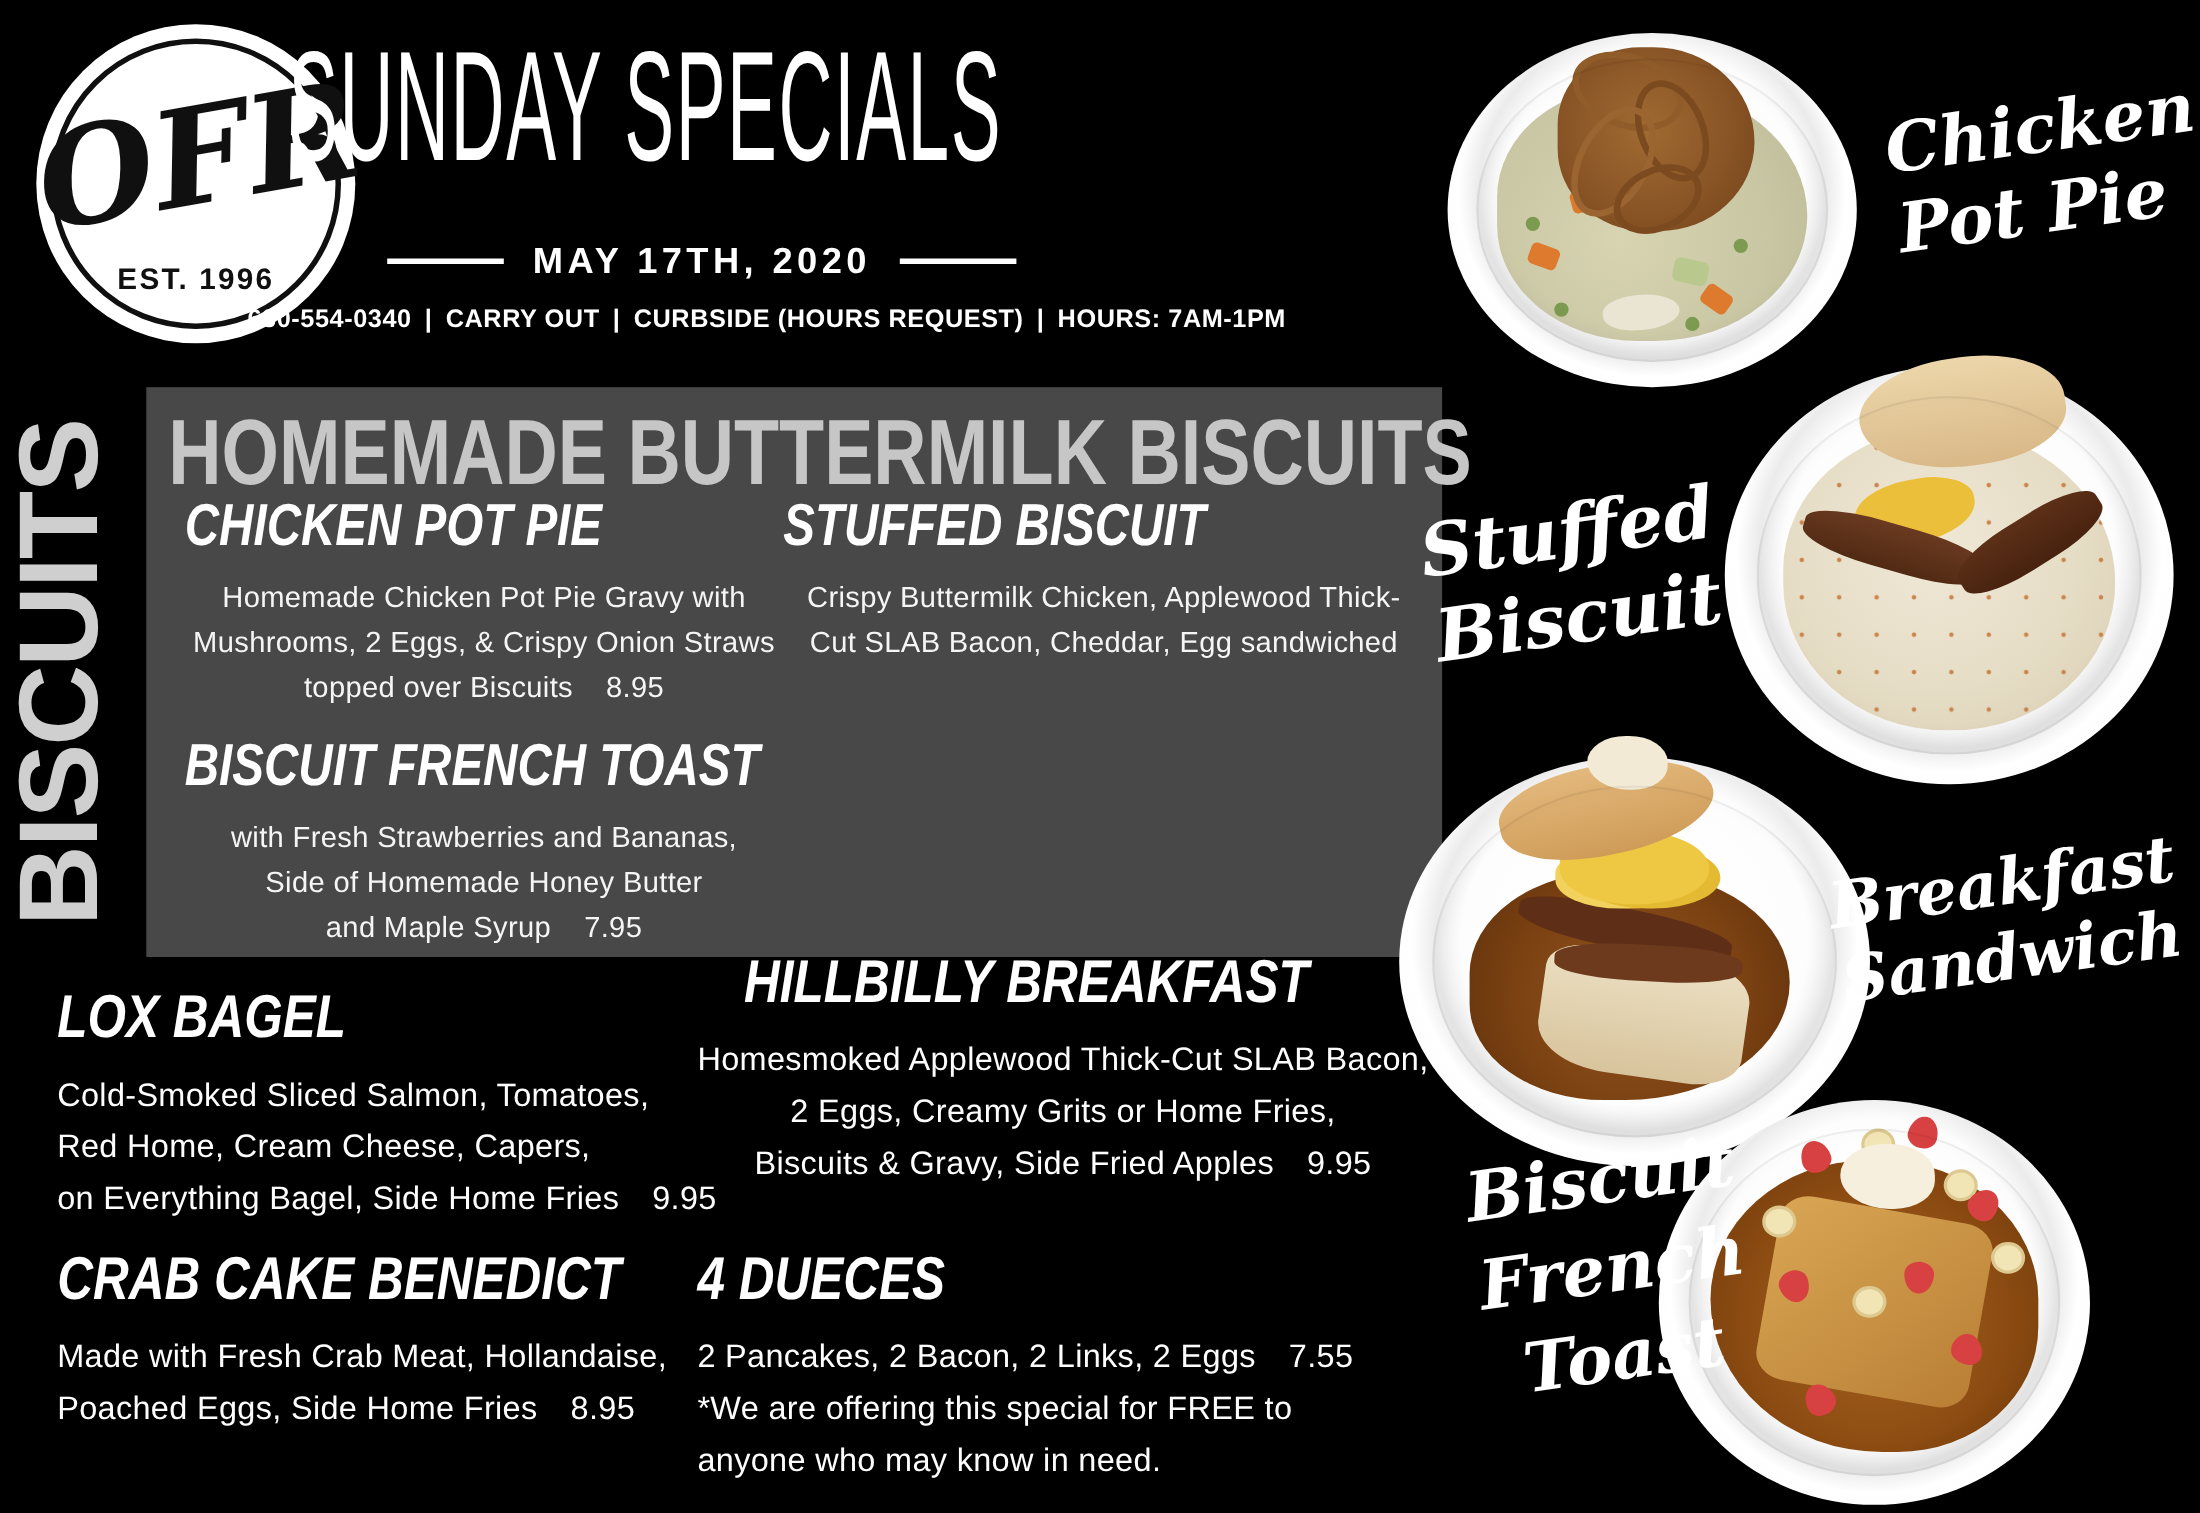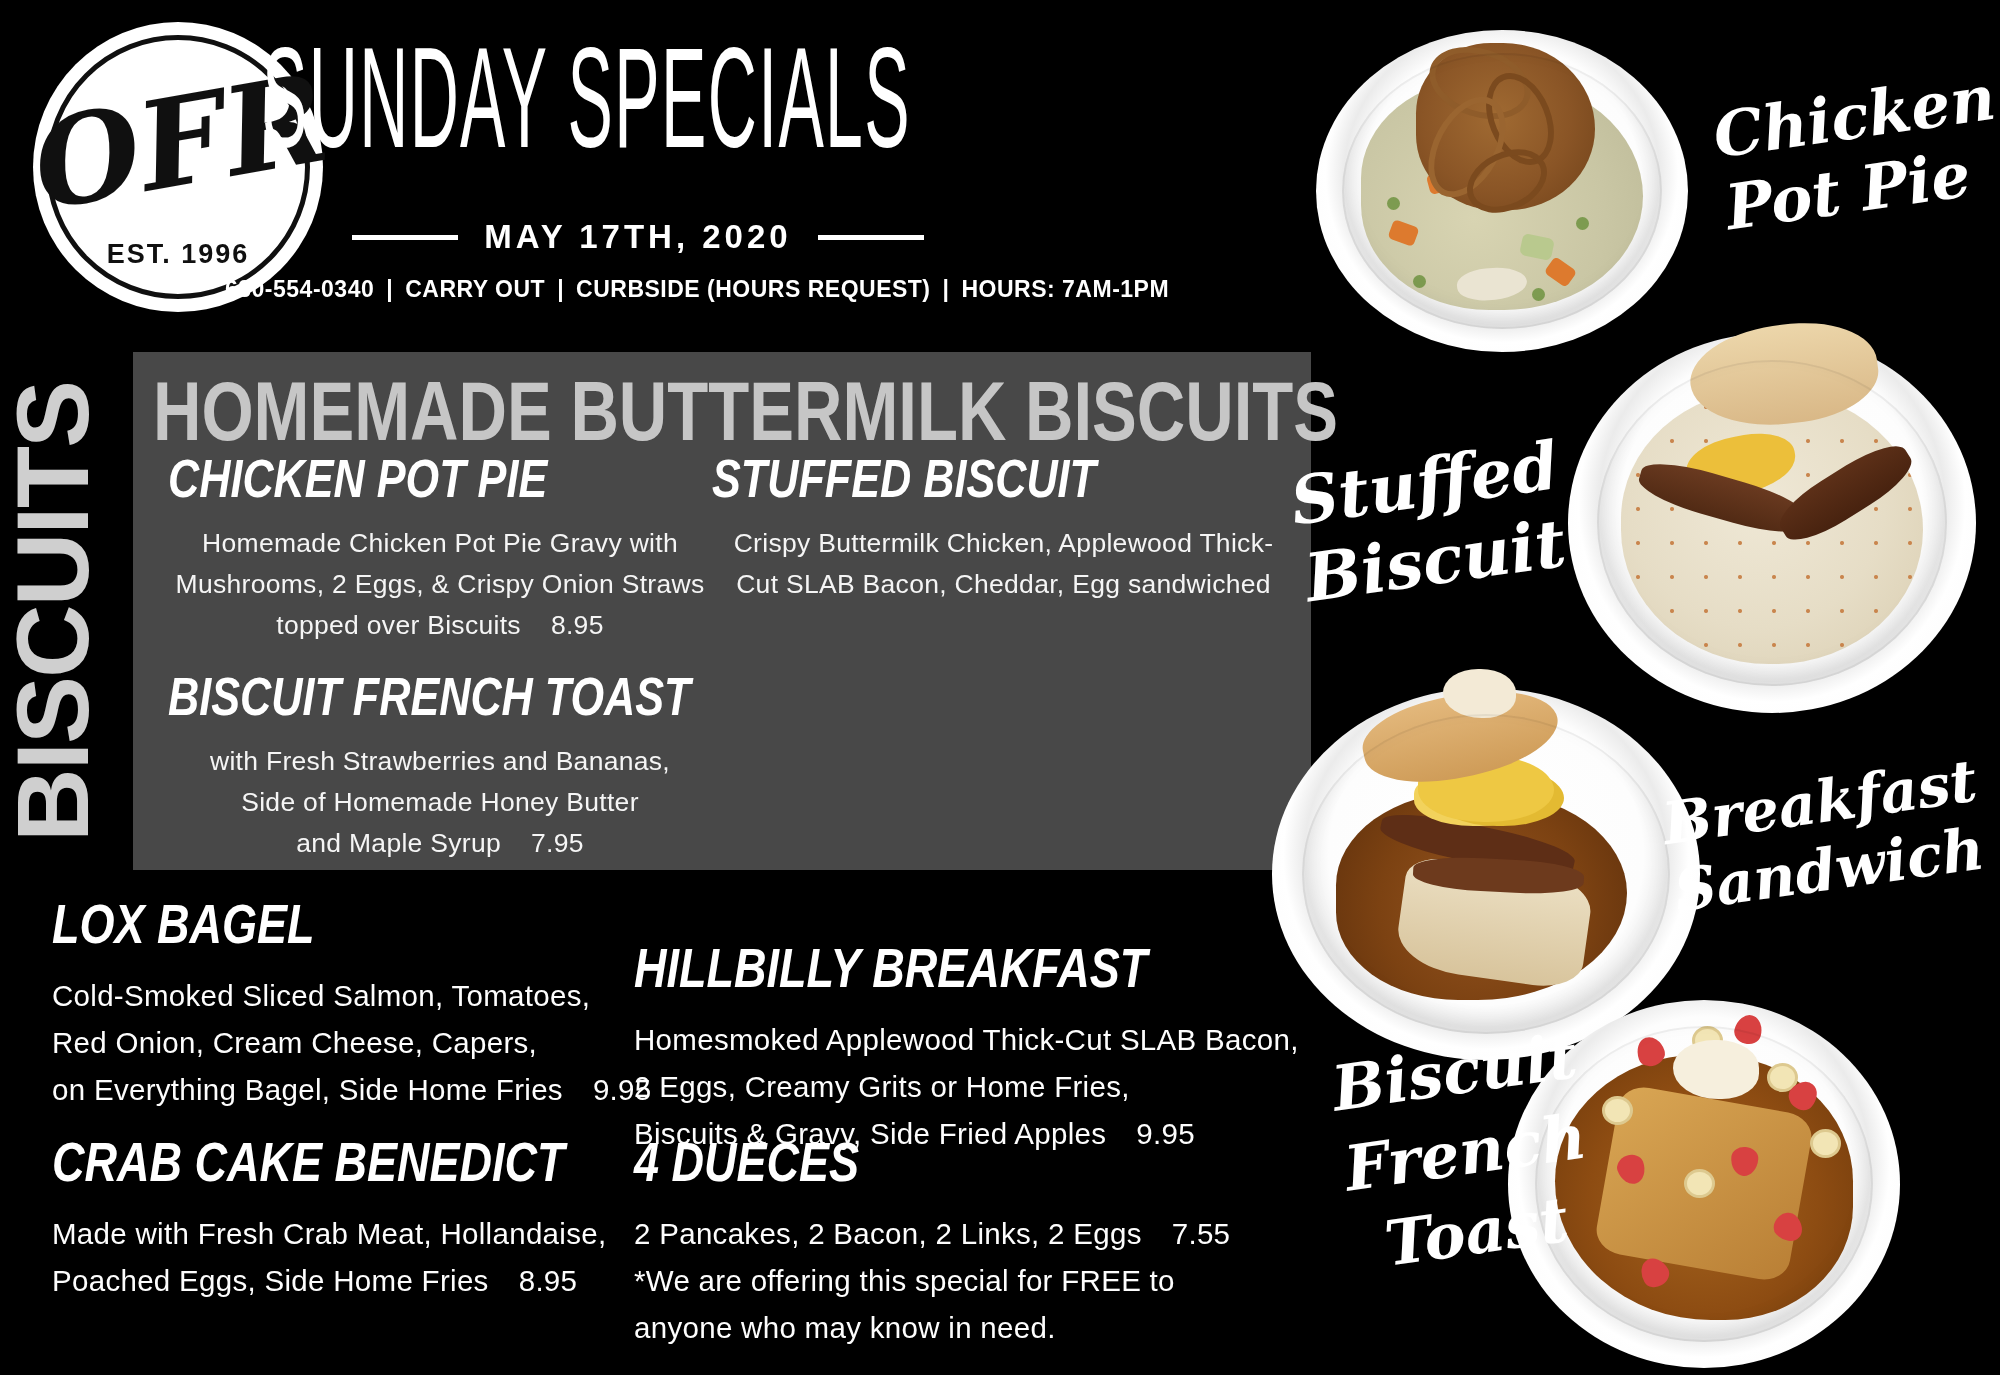--- a/index.html
+++ b/index.html
@@ -41,21 +41,21 @@
     transform:scale(0.9,1.12);transform-origin:left bottom;margin-bottom:14px;}
   .idesc{font-size:26.5px;line-height:41px;letter-spacing:0.3px;color:#f5f5f5;text-align:center;}
   .price{margin-left:30px;}
 
   
   .special{position:absolute;margin-left:12px;}
   .special .sname{font-size:50px;font-weight:700;font-style:italic;white-space:nowrap;
     transform:scale(0.9,1.1);transform-origin:left bottom;margin-bottom:16px;}
   .special .sdesc{font-size:29.5px;line-height:47px;letter-spacing:0.3px;color:#fdfdfd;}
   .sp-lox{left:40px;top:898px;}
-  .sp-hillbilly{left:622px;top:942px;}
+  .sp-hillbilly{left:622px;top:866px;text-align:center;}
   .sp-crab{left:40px;top:1136px;}
   .sp-dueces{left:622px;top:1136px;}
 
   
   .photo{position:absolute;}
   .plate{position:absolute;inset:0;border-radius:50%;
     background:radial-gradient(ellipse at 50% 45%, #ffffff 0%, #fdfdfd 52%, #ebebeb 60%, #ffffff 67%, #f6f6f6 100%);}
   .plate::after{content:"";position:absolute;inset:7%;border-radius:50%;
     box-shadow:inset 0 0 0 2px rgba(0,0,0,0.05), inset 0 -10px 22px rgba(0,0,0,0.08);}
   .f{position:absolute;}
@@ -177,21 +177,21 @@
       </div>
 
 
     </div>
   </div>
 
   <div class="special sp-lox">
     <div class="sname">LOX BAGEL</div>
     <div class="sdesc">
       <div>Cold-Smoked Sliced Salmon, Tomatoes,</div>
-      <div>Red Onion, Cream Cheese, Capers,</div>
+      <div>Red Home, Cream Cheese, Capers,</div>
       <div><span>on Everything Bagel, Side Home Fries</span><span class="price">9.95</span></div>
     </div>
   </div>
 
   <div class="special sp-hillbilly">
     <div class="sname">HILLBILLY BREAKFAST</div>
     <div class="sdesc">
       <div>Homesmoked Applewood Thick-Cut SLAB Bacon,</div>
       <div>2 Eggs, Creamy Grits or Home Fries,</div>
       <div><span>Biscuits &amp; Gravy, Side Fried Apples</span><span class="price">9.95</span></div>

